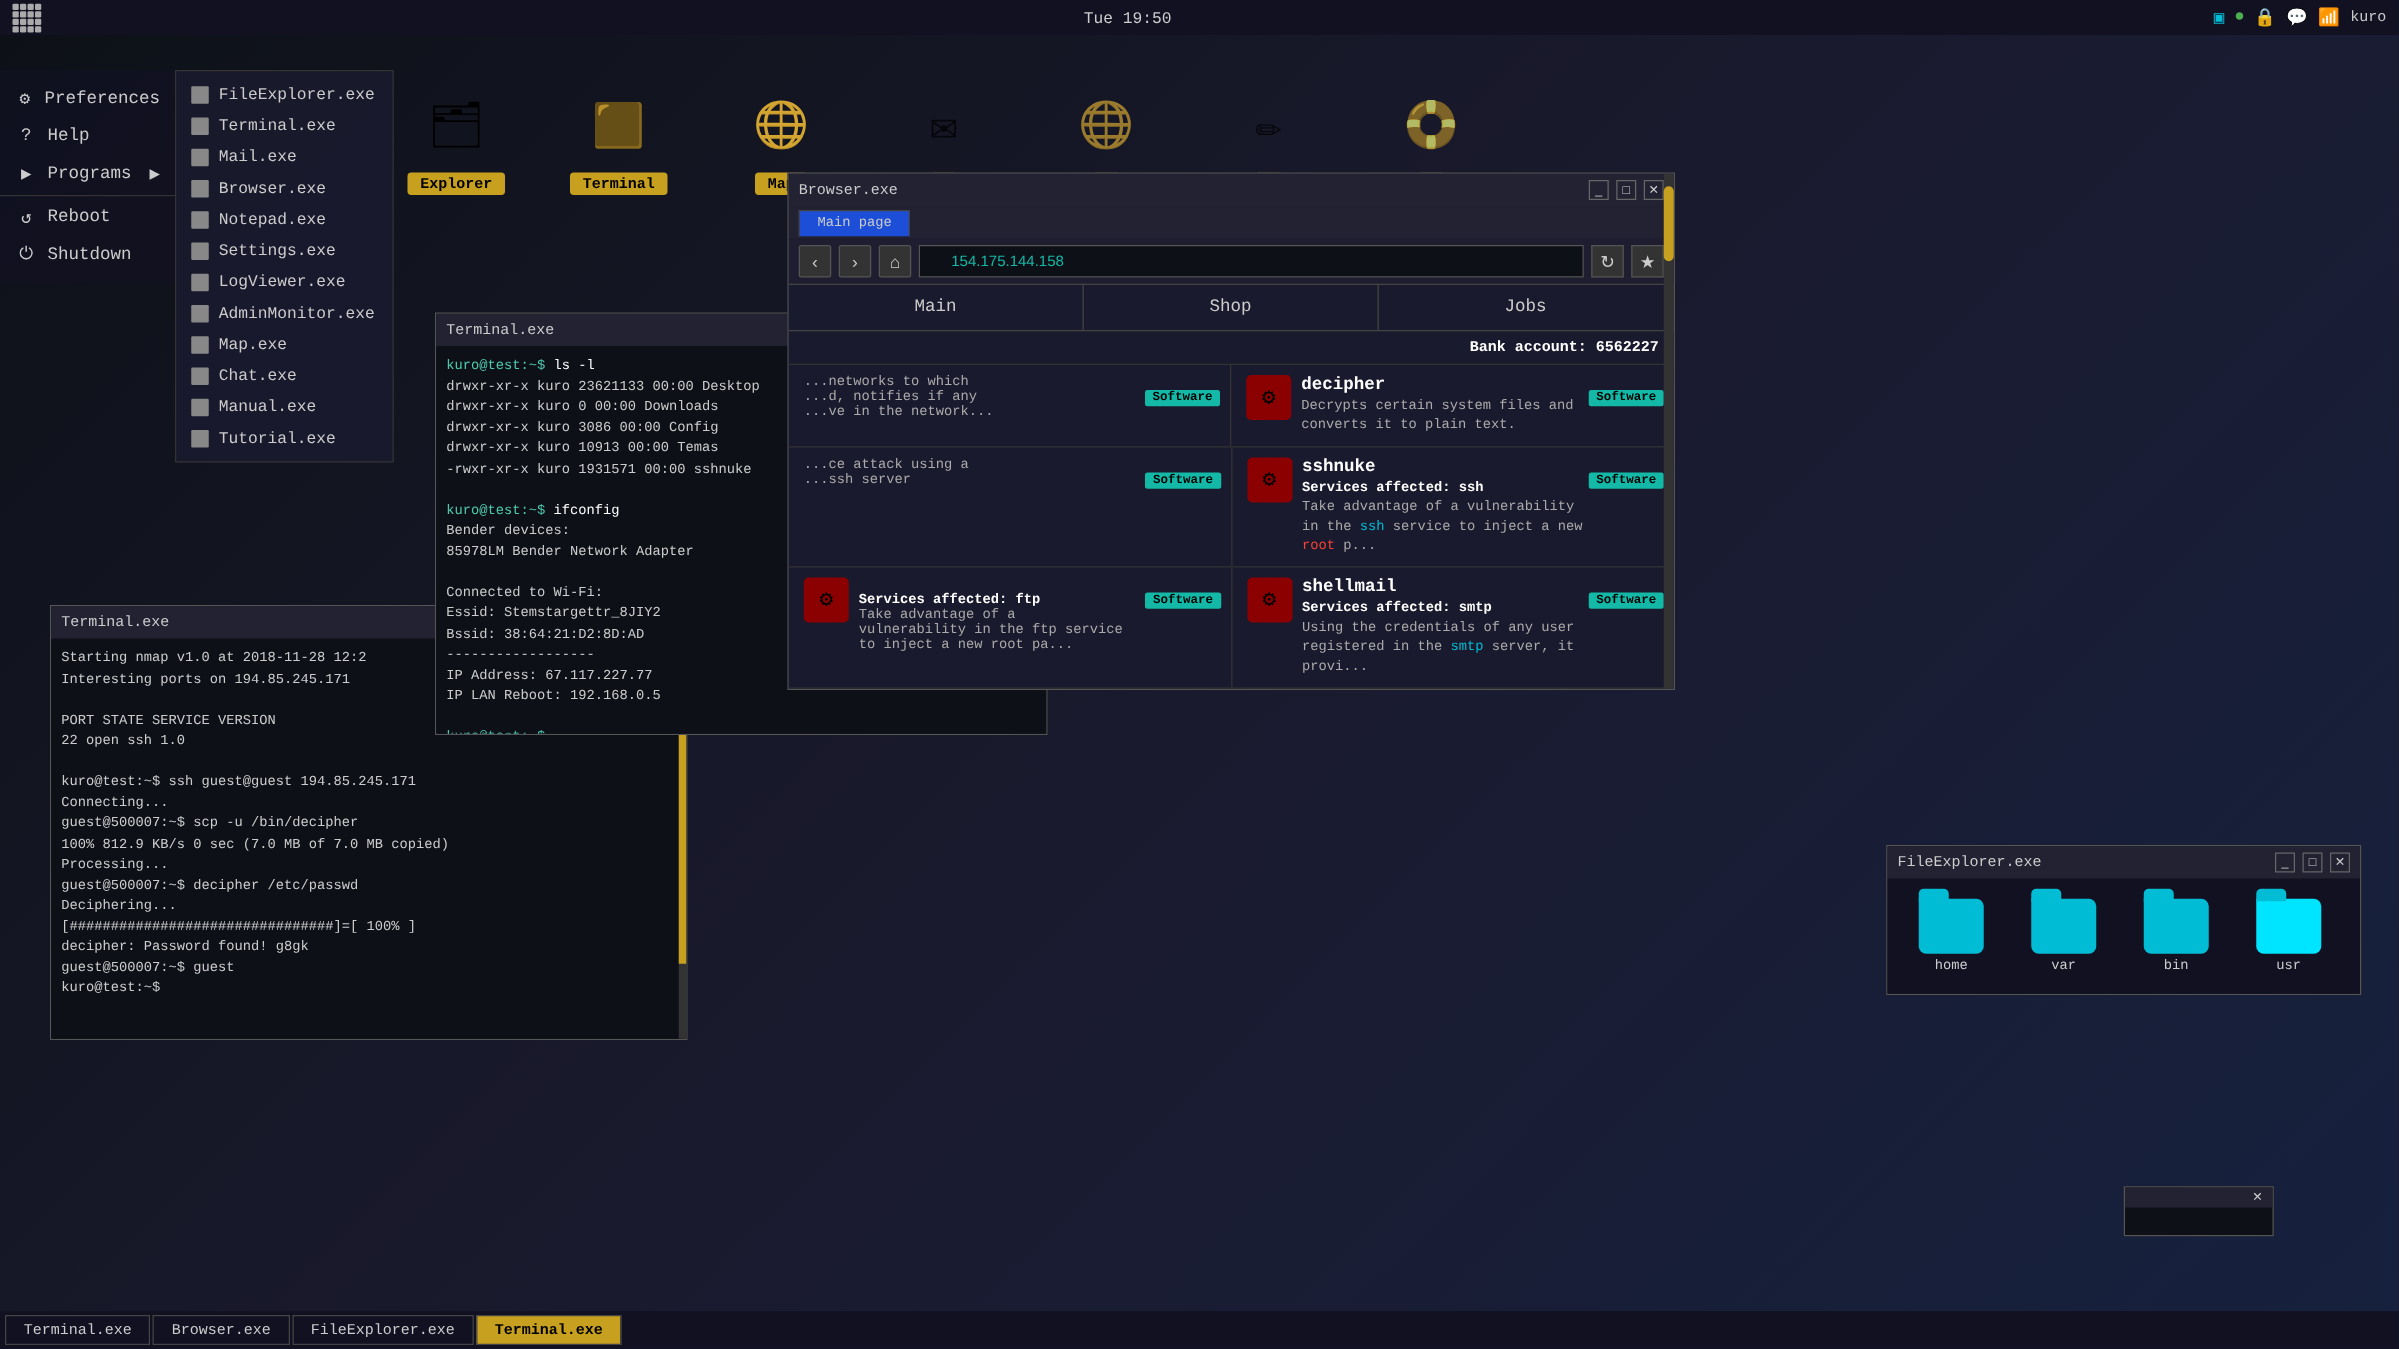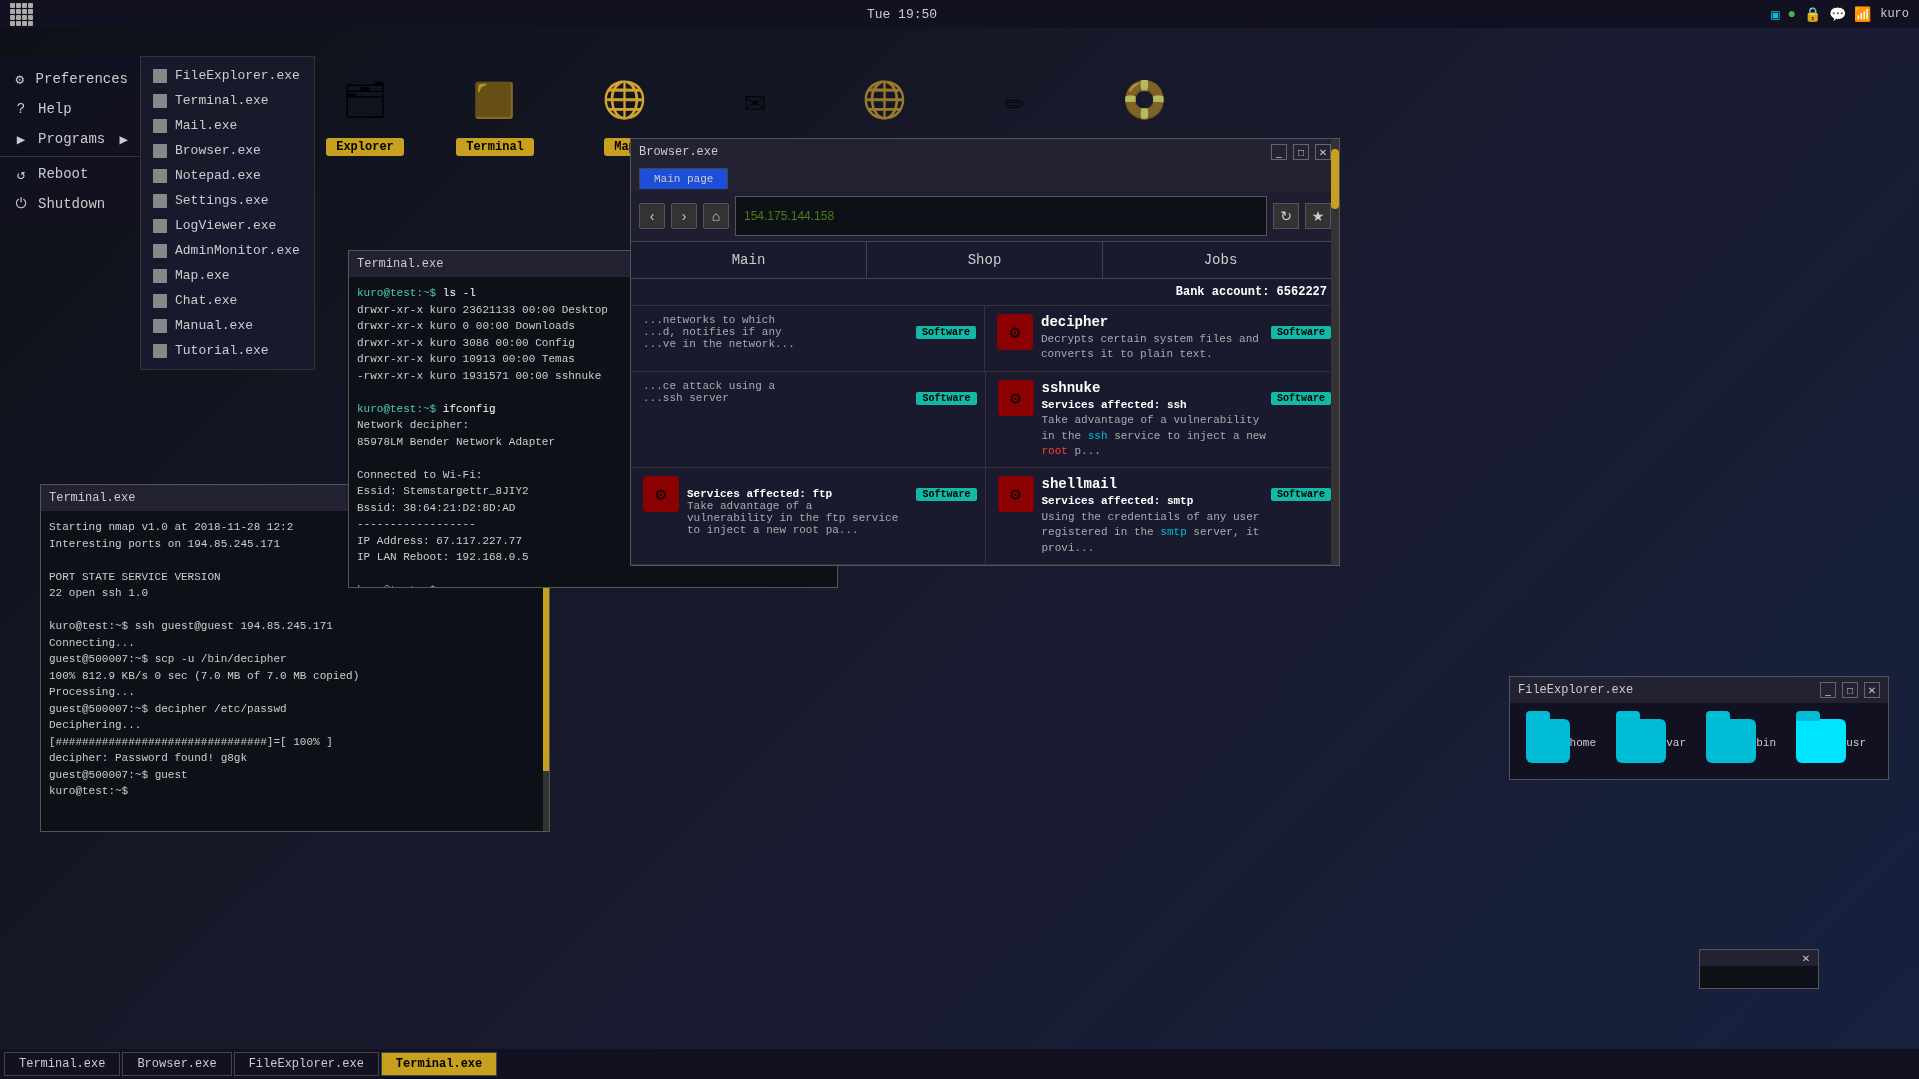--- a/index.html
+++ b/index.html
@@ -253,24 +253,24 @@
       color: #ccc;
       font-size: 14px;
       cursor: pointer;
       display: flex; align-items: center; justify-content: center;
       border-radius: 2px;
     }
     .address-bar {
       flex: 1;
       background: #0d1117;
       border: 1px solid #555;
-      color: #4d7c0f;
+      color: #14b8a6;
       font-size: 12px;
-      padding: 3px 8px;
-      height: 40px;
+      padding: 3px 25px;
+      height: 26px;
     }
     .refresh-btn, .bookmark-btn {
       width: 26px; height: 26px;
       background: #333;
       border: 1px solid #555;
       color: #ccc;
       cursor: pointer;
       display: flex; align-items: center; justify-content: center;
       font-size: 14px;
     }
@@ -372,20 +372,21 @@
     }
     .fileexp-body {
       padding: 16px;
       display: flex;
       gap: 20px;
       flex-wrap: wrap;
       background: #111122;
     }
     .folder-item {
       display: flex;
+      flex-direction: column;
       align-items: center;
       width: 70px;
       cursor: pointer;
     }
     .folder-icon {
       width: 52px; height: 44px;
       background: #00bcd4;
       border-radius: 0 6px 6px 6px;
       position: relative;
     }
@@ -646,21 +647,21 @@
     </div>
     <div class="terminal-body">
       <span class="prompt">kuro@test:~$</span> <span class="cmd">ls -l</span><br>
       <span>drwxr-xr-x  kuro  23621133  00:00  Desktop</span><br>
       <span>drwxr-xr-x  kuro  0         00:00  Downloads</span><br>
       <span>drwxr-xr-x  kuro  3086      00:00  Config</span><br>
       <span>drwxr-xr-x  kuro  10913     00:00  Temas</span><br>
       <span>-rwxr-xr-x  kuro  1931571   00:00  sshnuke</span><br>
       <br>
       <span class="prompt">kuro@test:~$</span> <span class="cmd">ifconfig</span><br>
-      <span>Network decipher:</span><br>
+      <span>Bender devices:</span><br>
       <span>85978LM Bender Network Adapter</span><br>
       <br>
       <span>Connected to Wi-Fi:</span><br>
       <span>Essid: Stemstargettr_8JIY2</span><br>
       <span>Bssid: 38:64:21:D2:8D:AD</span><br>
       <span>------------------</span><br>
       <span>IP Address: 67.117.227.77</span><br>
       <span>IP LAN Reboot: 192.168.0.5</span><br>
       <br>
       <span class="prompt">kuro@test:~$</span>

